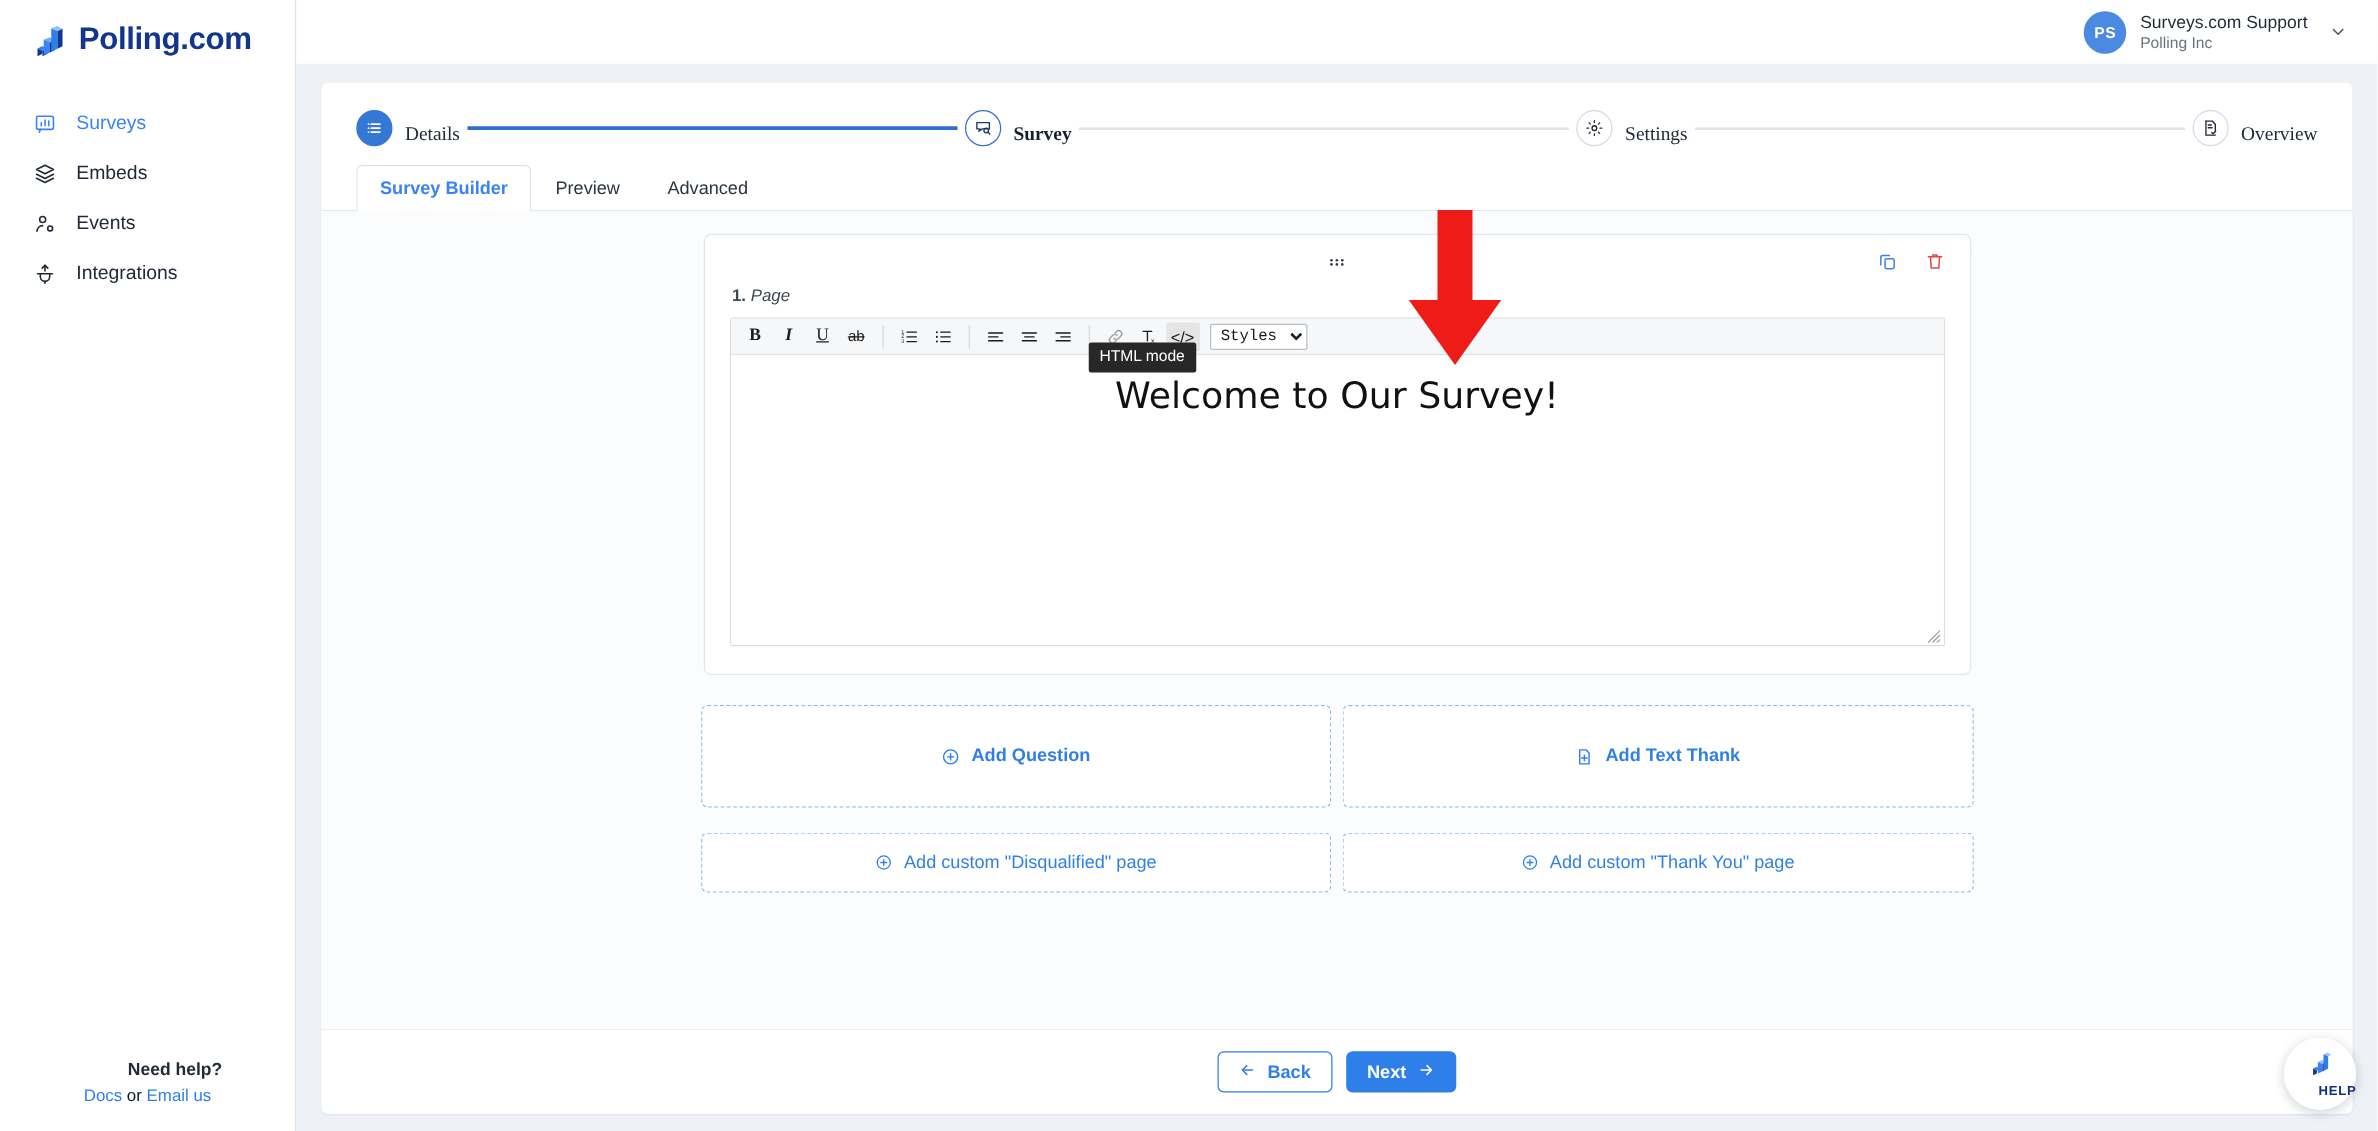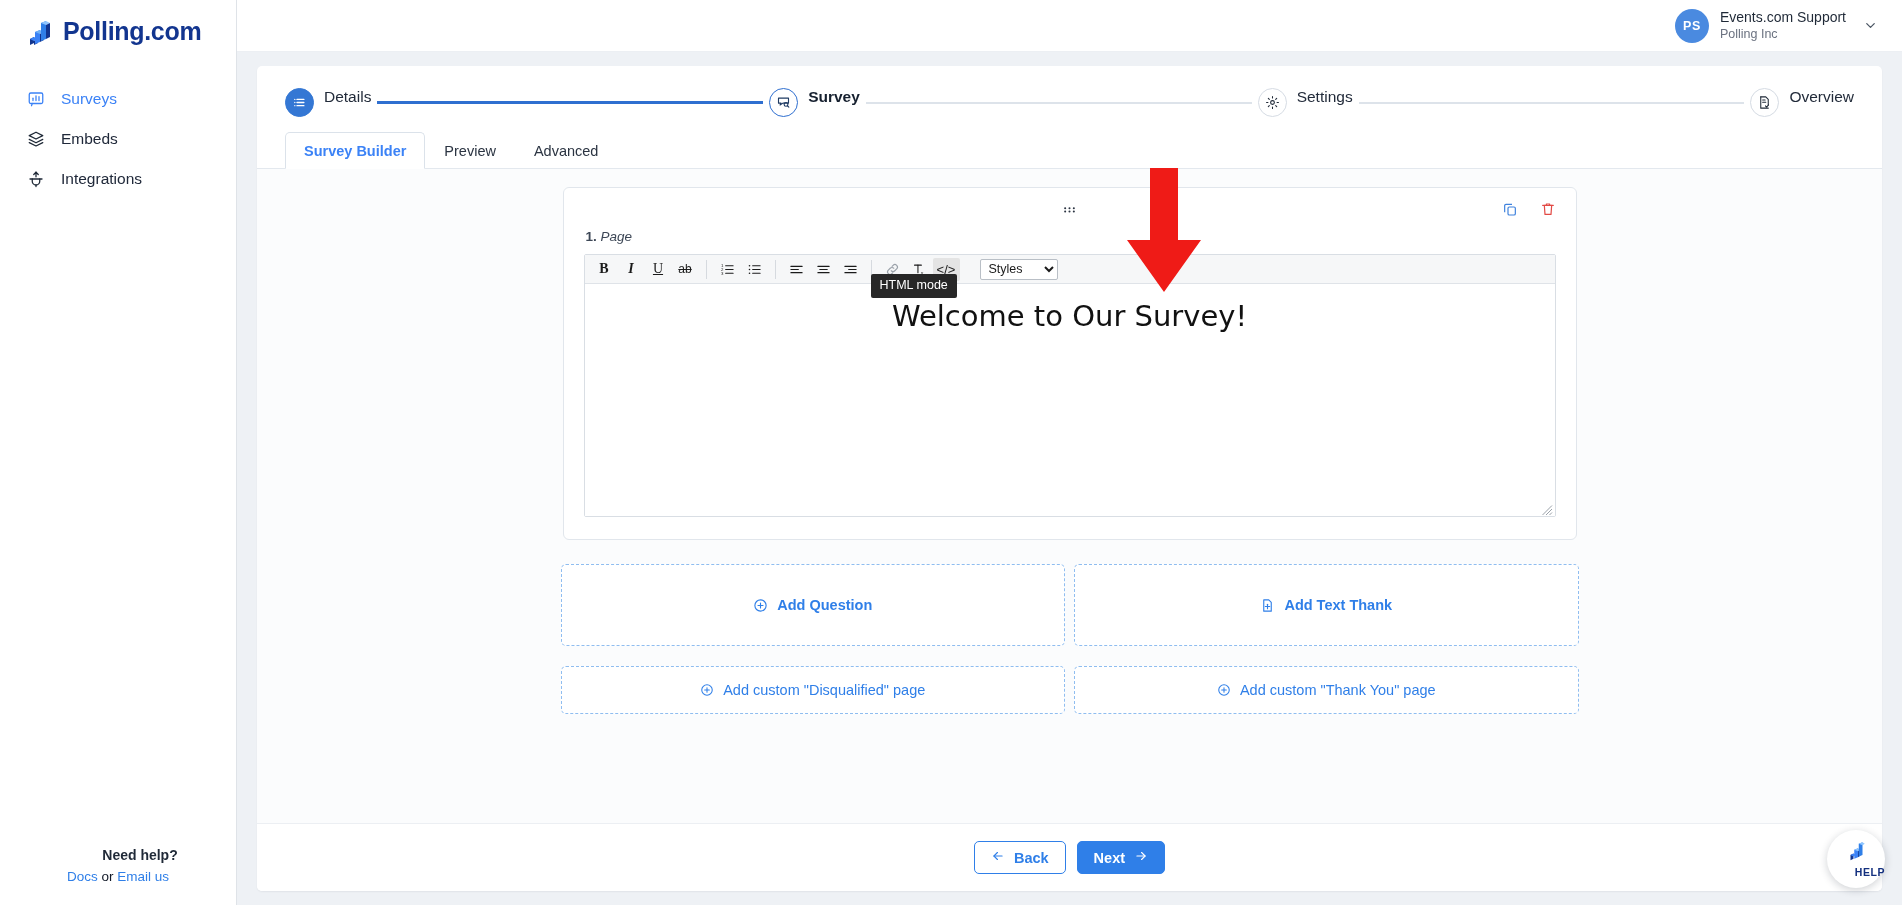--- a/index.html
+++ b/index.html
@@ -115,21 +115,21 @@
     flex-direction: column;
     overflow: hidden;
   }
 
   
   .stepper {
     display: flex;
     align-items: center;
     padding: 22px 28px 14px 28px;
   }
-  .step { display: flex; align-items: flex-start; gap: 10px; flex: 0 0 auto; }
+  .step { display: flex; align-items: flex-end; gap: 10px; flex: 0 0 auto; font-family: Liberation Serif, serif; }
   .step-circle {
     width: 29px; height: 29px; border-radius: 50%;
     display:flex; align-items:center; justify-content:center;
     background: #ffffff; border: 1px solid #d5dbe3;
   }
   .step.done .step-circle { background: #3477d4; border-color:#3477d4; }
   .step.current .step-circle { border: 1.6px solid #2f6fd0; background:#fff; }
   .step-label { font-size: 15.5px; color: #222b3a; }
   .step.current .step-label { font-weight: bold; color:#16202f;}
   .step.done .step-label { color:#222b3a; }
@@ -222,25 +222,25 @@
   .tb-btn {
     width: 27px; height: 23px;
     display:flex; align-items:center; justify-content:center;
     cursor: pointer; color: #1b1b1b;
     font-size: 13px;
     border-radius: 2px;
   }
   .tb-btn.active { background: #e4e4e4; }
   .tb-sep { width: 1px; height: 19px; background: #d6dadf; margin: 0 7px; }
   .tb-select {
-    margin-left: 20px;
+    margin-left: 8px;
     height: 21px;
     width: 78px;
     font-size: 12.5px;
-    font-family: Liberation Sans, sans-serif;
+    font-family: Liberation Mono, monospace;
     border: 1px solid #b9bfc6;
     background: #fff;
     color: #1b1b1b;
     border-radius: 2px;
     padding-left: 4px;
   }
   .editor-body {
     height: 232px;
     background: #fff;
     position: relative;
@@ -389,20 +389,30 @@
           <svg width="18" height="18" viewBox="0 0 24 24" fill="none" stroke="#1f2937" stroke-width="1.7" stroke-linecap="round" stroke-linejoin="round">
               <path d="M12 3 3 7.5 12 12l9-4.5z"></path>
               <path d="M3 12.5 12 17l9-4.5"></path>
               <path d="M3 16.8 12 21.3l9-4.5"></path>
             </svg>
         </span>
         <span>Embeds</span>
       </div>
 
 
+      <div class="nav-item">
+        <span class="ico">
+          <svg width="18" height="18" viewBox="0 0 24 24" fill="none" stroke="#1f2937" stroke-width="1.7" stroke-linecap="round" stroke-linejoin="round">
+              <circle cx="9.5" cy="7.5" r="3.2"></circle>
+              <path d="M3.5 20c0-3.3 2.7-6 6-6"></path>
+              <circle cx="17.5" cy="17" r="2.6"></circle>
+            </svg>
+        </span>
+        <span>Events</span>
+      </div>
 
       <div class="nav-item">
         <span class="ico">
           <svg width="18" height="18" viewBox="0 0 24 24" fill="none" stroke="#1f2937" stroke-width="1.7" stroke-linecap="round" stroke-linejoin="round">
               <path d="M12 3v6"></path>
               <path d="M9 6l3-3 3 3"></path>
               <path d="M4 12h16"></path>
               <path d="M7 12v3a5 5 0 0 0 10 0v-3"></path>
               <path d="M12 20v2"></path>
             </svg>
@@ -420,21 +430,21 @@
       </div>
     </div>
   </aside>
 
   <section class="main">
 
     <header class="topbar">
       <div class="user-chip">
         <div class="avatar">PS</div>
         <div class="user-names">
-          <div class="user-name">Events.com Support</div>
+          <div class="user-name">Surveys.com Support</div>
           <div class="user-org">Polling Inc</div>
         </div>
         <span class="caret">
           <svg width="15" height="15" viewBox="0 0 24 24" fill="none" stroke="#4b5563" stroke-width="2" stroke-linecap="round" stroke-linejoin="round">
               <path d="M6 9l6 6 6-6"></path>
             </svg>
         </span>
       </div>
     </header>
 

